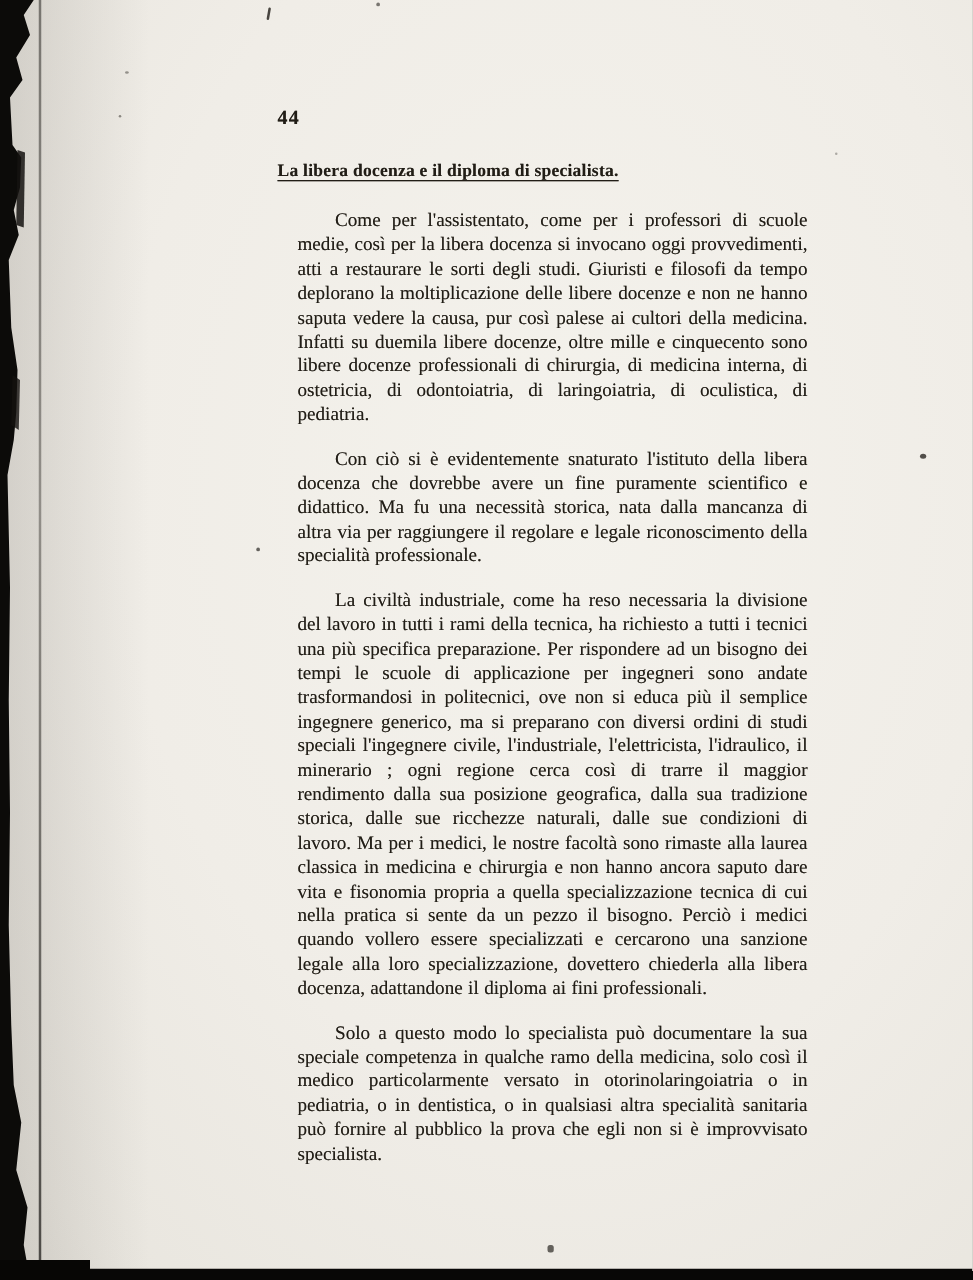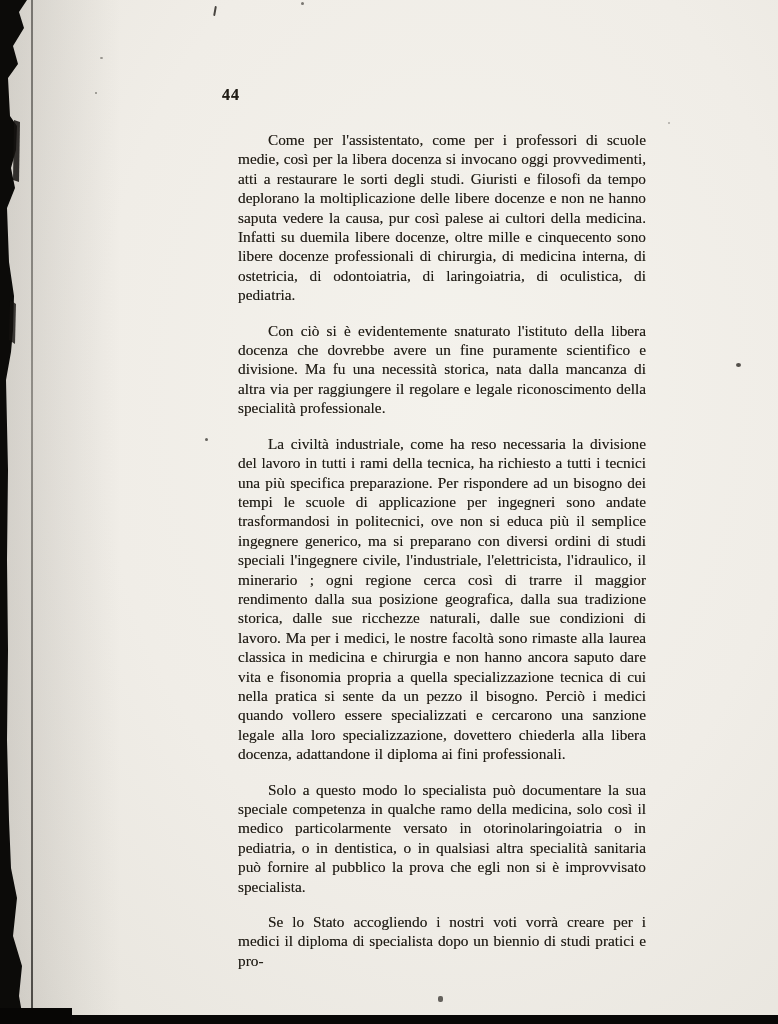--- a/index.html
+++ b/index.html
@@ -126,23 +126,23 @@
   <div class="speck s3"></div>
   <div class="speck s4"></div>
   <div class="speck s5"></div>
   <div class="speck s6"></div>
   <div class="speck s7"></div>
   <div class="speck s8"></div>
 
   <div class="content">
     <div class="page-number">44</div>
 
+    <h1 class="heading">La libera docenza e il diploma di specialista.</h1>
 
     <div class="body-text">
       <p>Come per l'assistentato, come per i professori di scuole medie, così per la libera docenza si invocano oggi provvedimenti, atti a restaurare le sorti degli studi. Giuristi e filosofi da tempo deplorano la moltiplicazione delle libere docenze e non ne hanno saputa vedere la causa, pur così palese ai cultori della medicina. Infatti su duemila libere docenze, oltre mille e cinquecento sono libere docenze professionali di chirurgia, di medicina interna, di ostetricia, di odontoiatria, di laringoiatria, di oculistica, di pediatria.</p>
-      <p>Con ciò si è evidentemente snaturato l'istituto della libera docenza che dovrebbe avere un fine puramente scientifico e divisione. Ma fu una necessità storica, nata dalla mancanza di altra via per raggiungere il regolare e legale riconoscimento della specialità professionale.</p>
+      <p>Con ciò si è evidentemente snaturato l'istituto della libera docenza che dovrebbe avere un fine puramente scientifico e didattico. Ma fu una necessità storica, nata dalla mancanza di altra via per raggiungere il regolare e legale riconoscimento della specialità professionale.</p>
       <p>La civiltà industriale, come ha reso necessaria la divisione del lavoro in tutti i rami della tecnica, ha richiesto a tutti i tecnici una più specifica preparazione. Per rispondere ad un bisogno dei tempi le scuole di applicazione per ingegneri sono andate trasformandosi in politecnici, ove non si educa più il semplice ingegnere generico, ma si preparano con diversi ordini di studi speciali l'ingegnere civile, l'industriale, l'elettricista, l'idraulico, il minerario ; ogni regione cerca così di trarre il maggior rendimento dalla sua posizione geografica, dalla sua tradizione storica, dalle sue ricchezze naturali, dalle sue condizioni di lavoro. Ma per i medici, le nostre facoltà sono rimaste alla laurea classica in medicina e chirurgia e non hanno ancora saputo dare vita e fisonomia propria a quella specializzazione tecnica di cui nella pratica si sente da un pezzo il bisogno. Perciò i medici quando vollero essere specializzati e cercarono una sanzione legale alla loro specializzazione, dovettero chiederla alla libera docenza, adattandone il diploma ai fini professionali.</p>
       <p>Solo a questo modo lo specialista può documentare la sua speciale competenza in qualche ramo della medicina, solo così il medico particolarmente versato in otorinolaringoiatria o in pediatria, o in dentistica, o in qualsiasi altra specialità sanitaria può fornire al pubblico la prova che egli non si è improvvisato specialista.</p>
-      <p>Se lo Stato accogliendo i nostri voti vorrà creare per i medici il diploma di specialista dopo un biennio di studi pratici e pro-</p>
     </div>
   </div>
 
 </div>
 
 </body></html>

